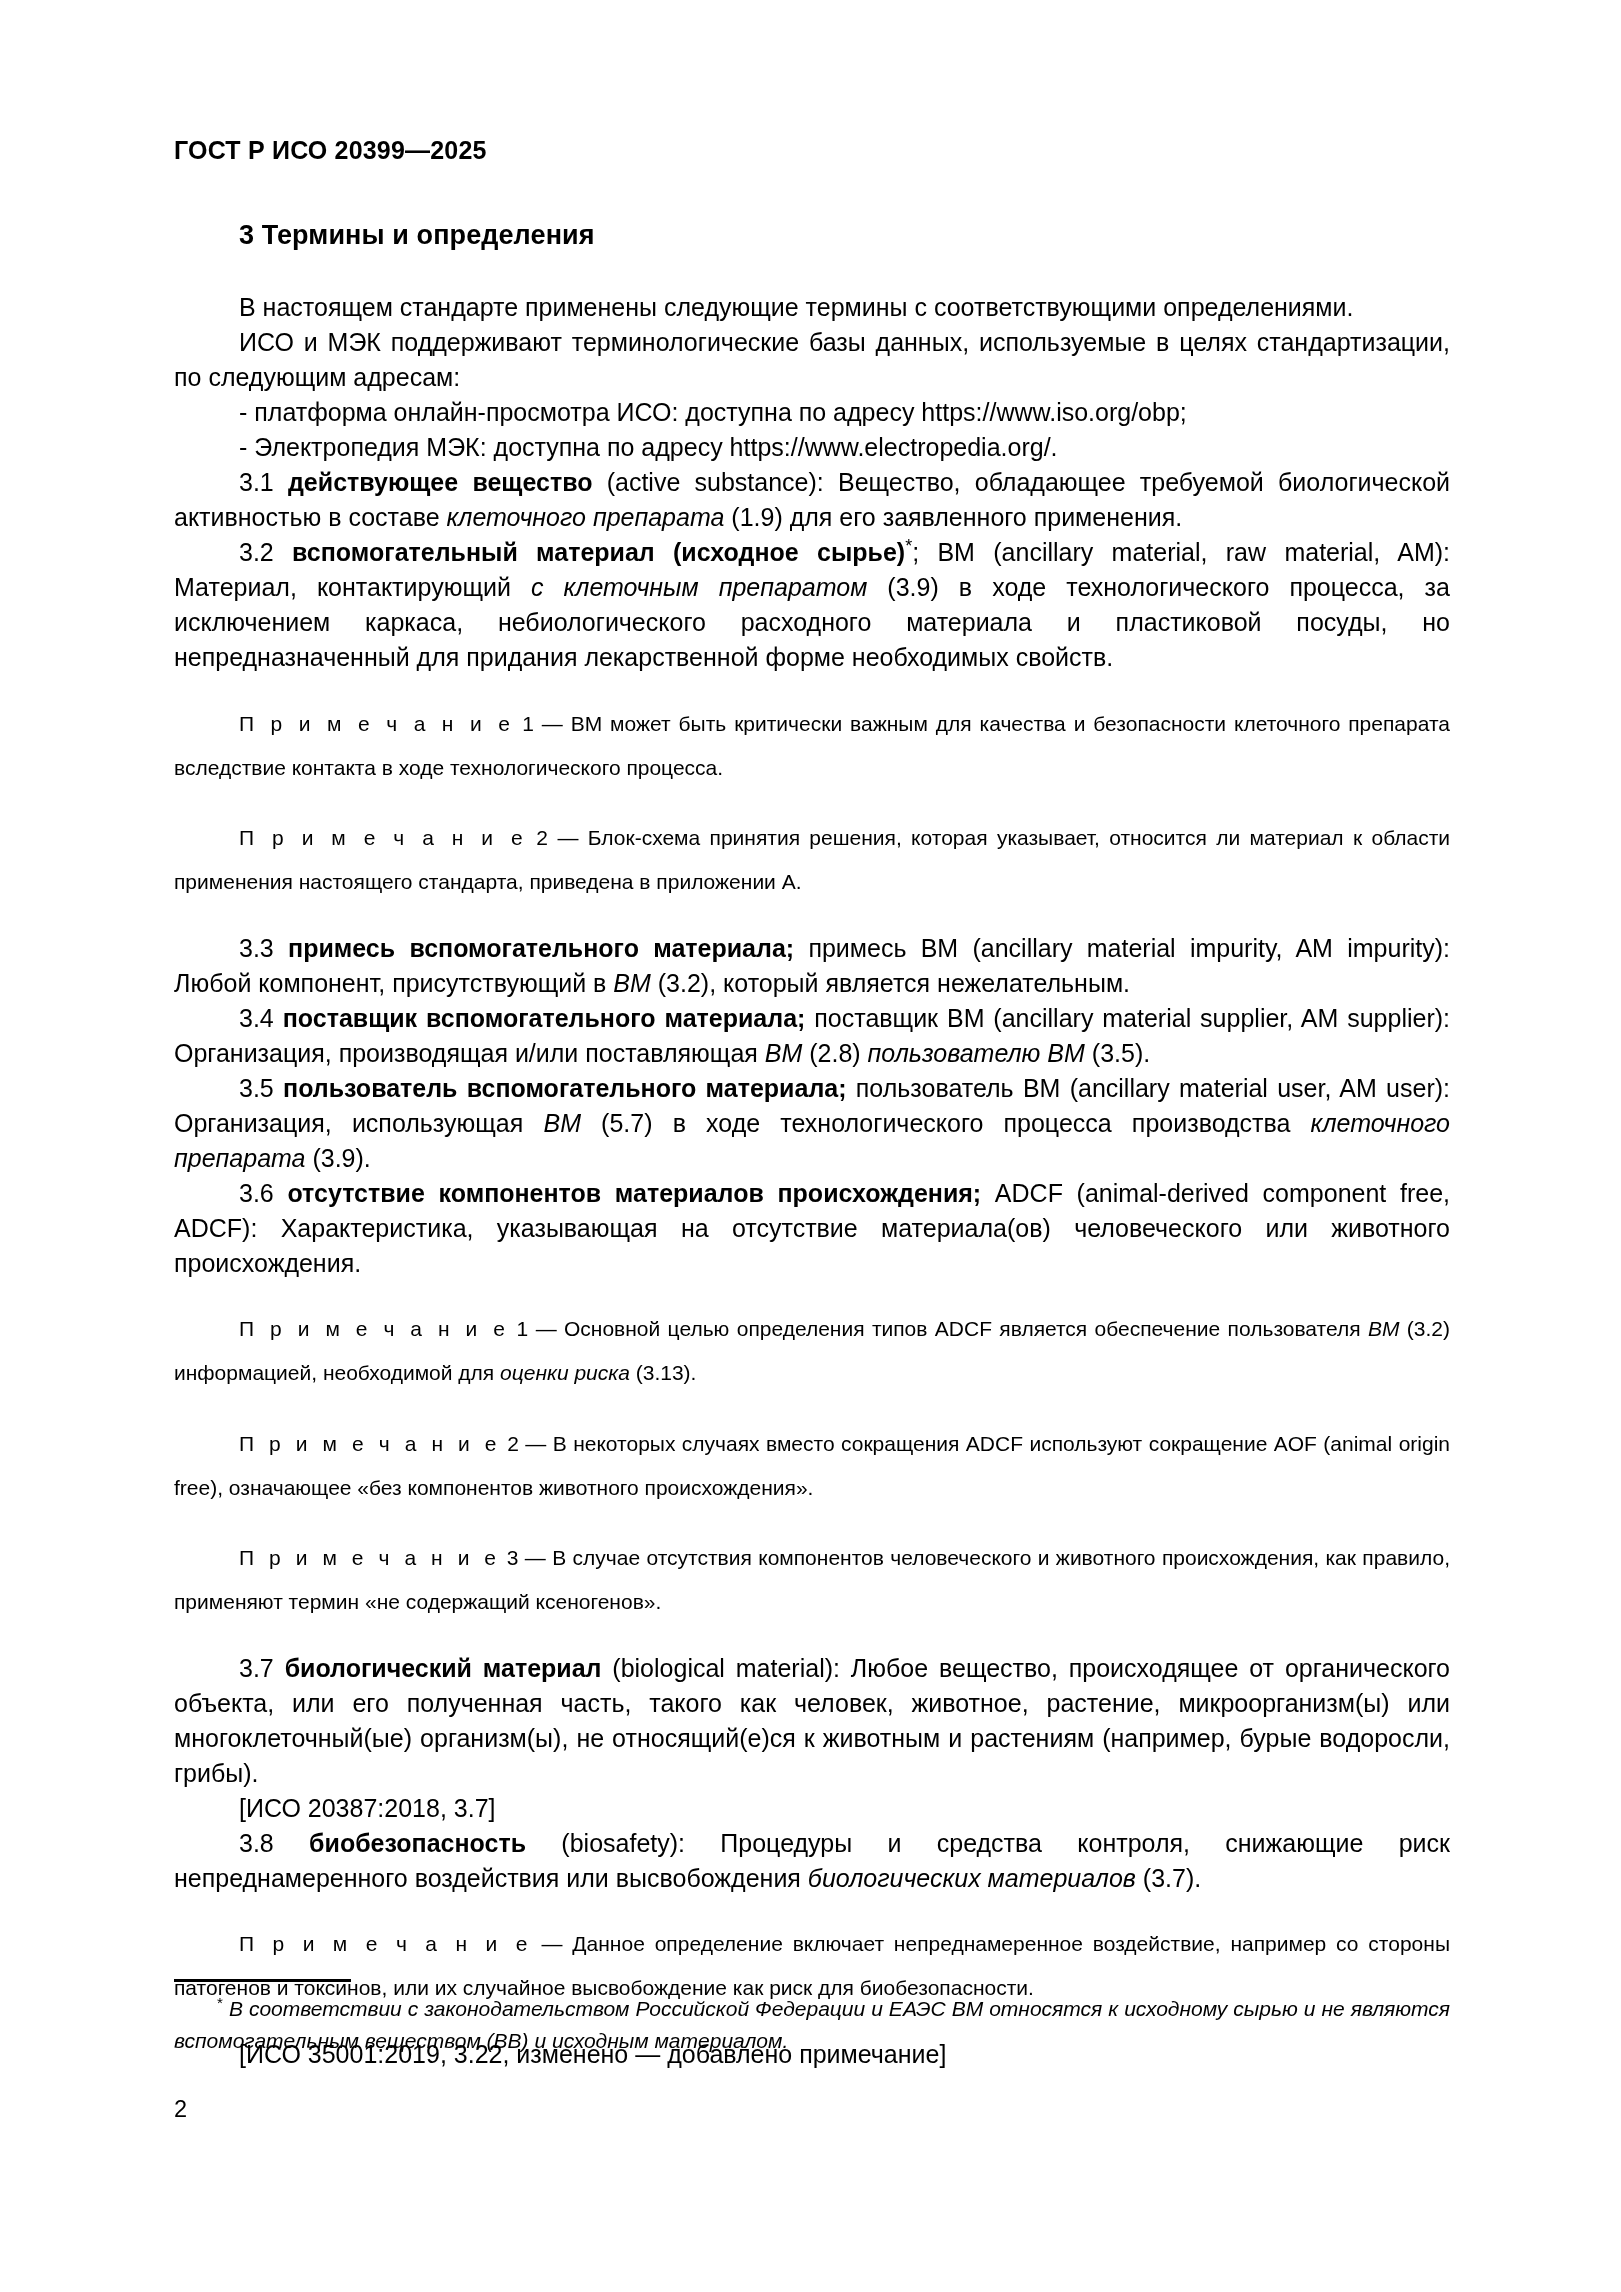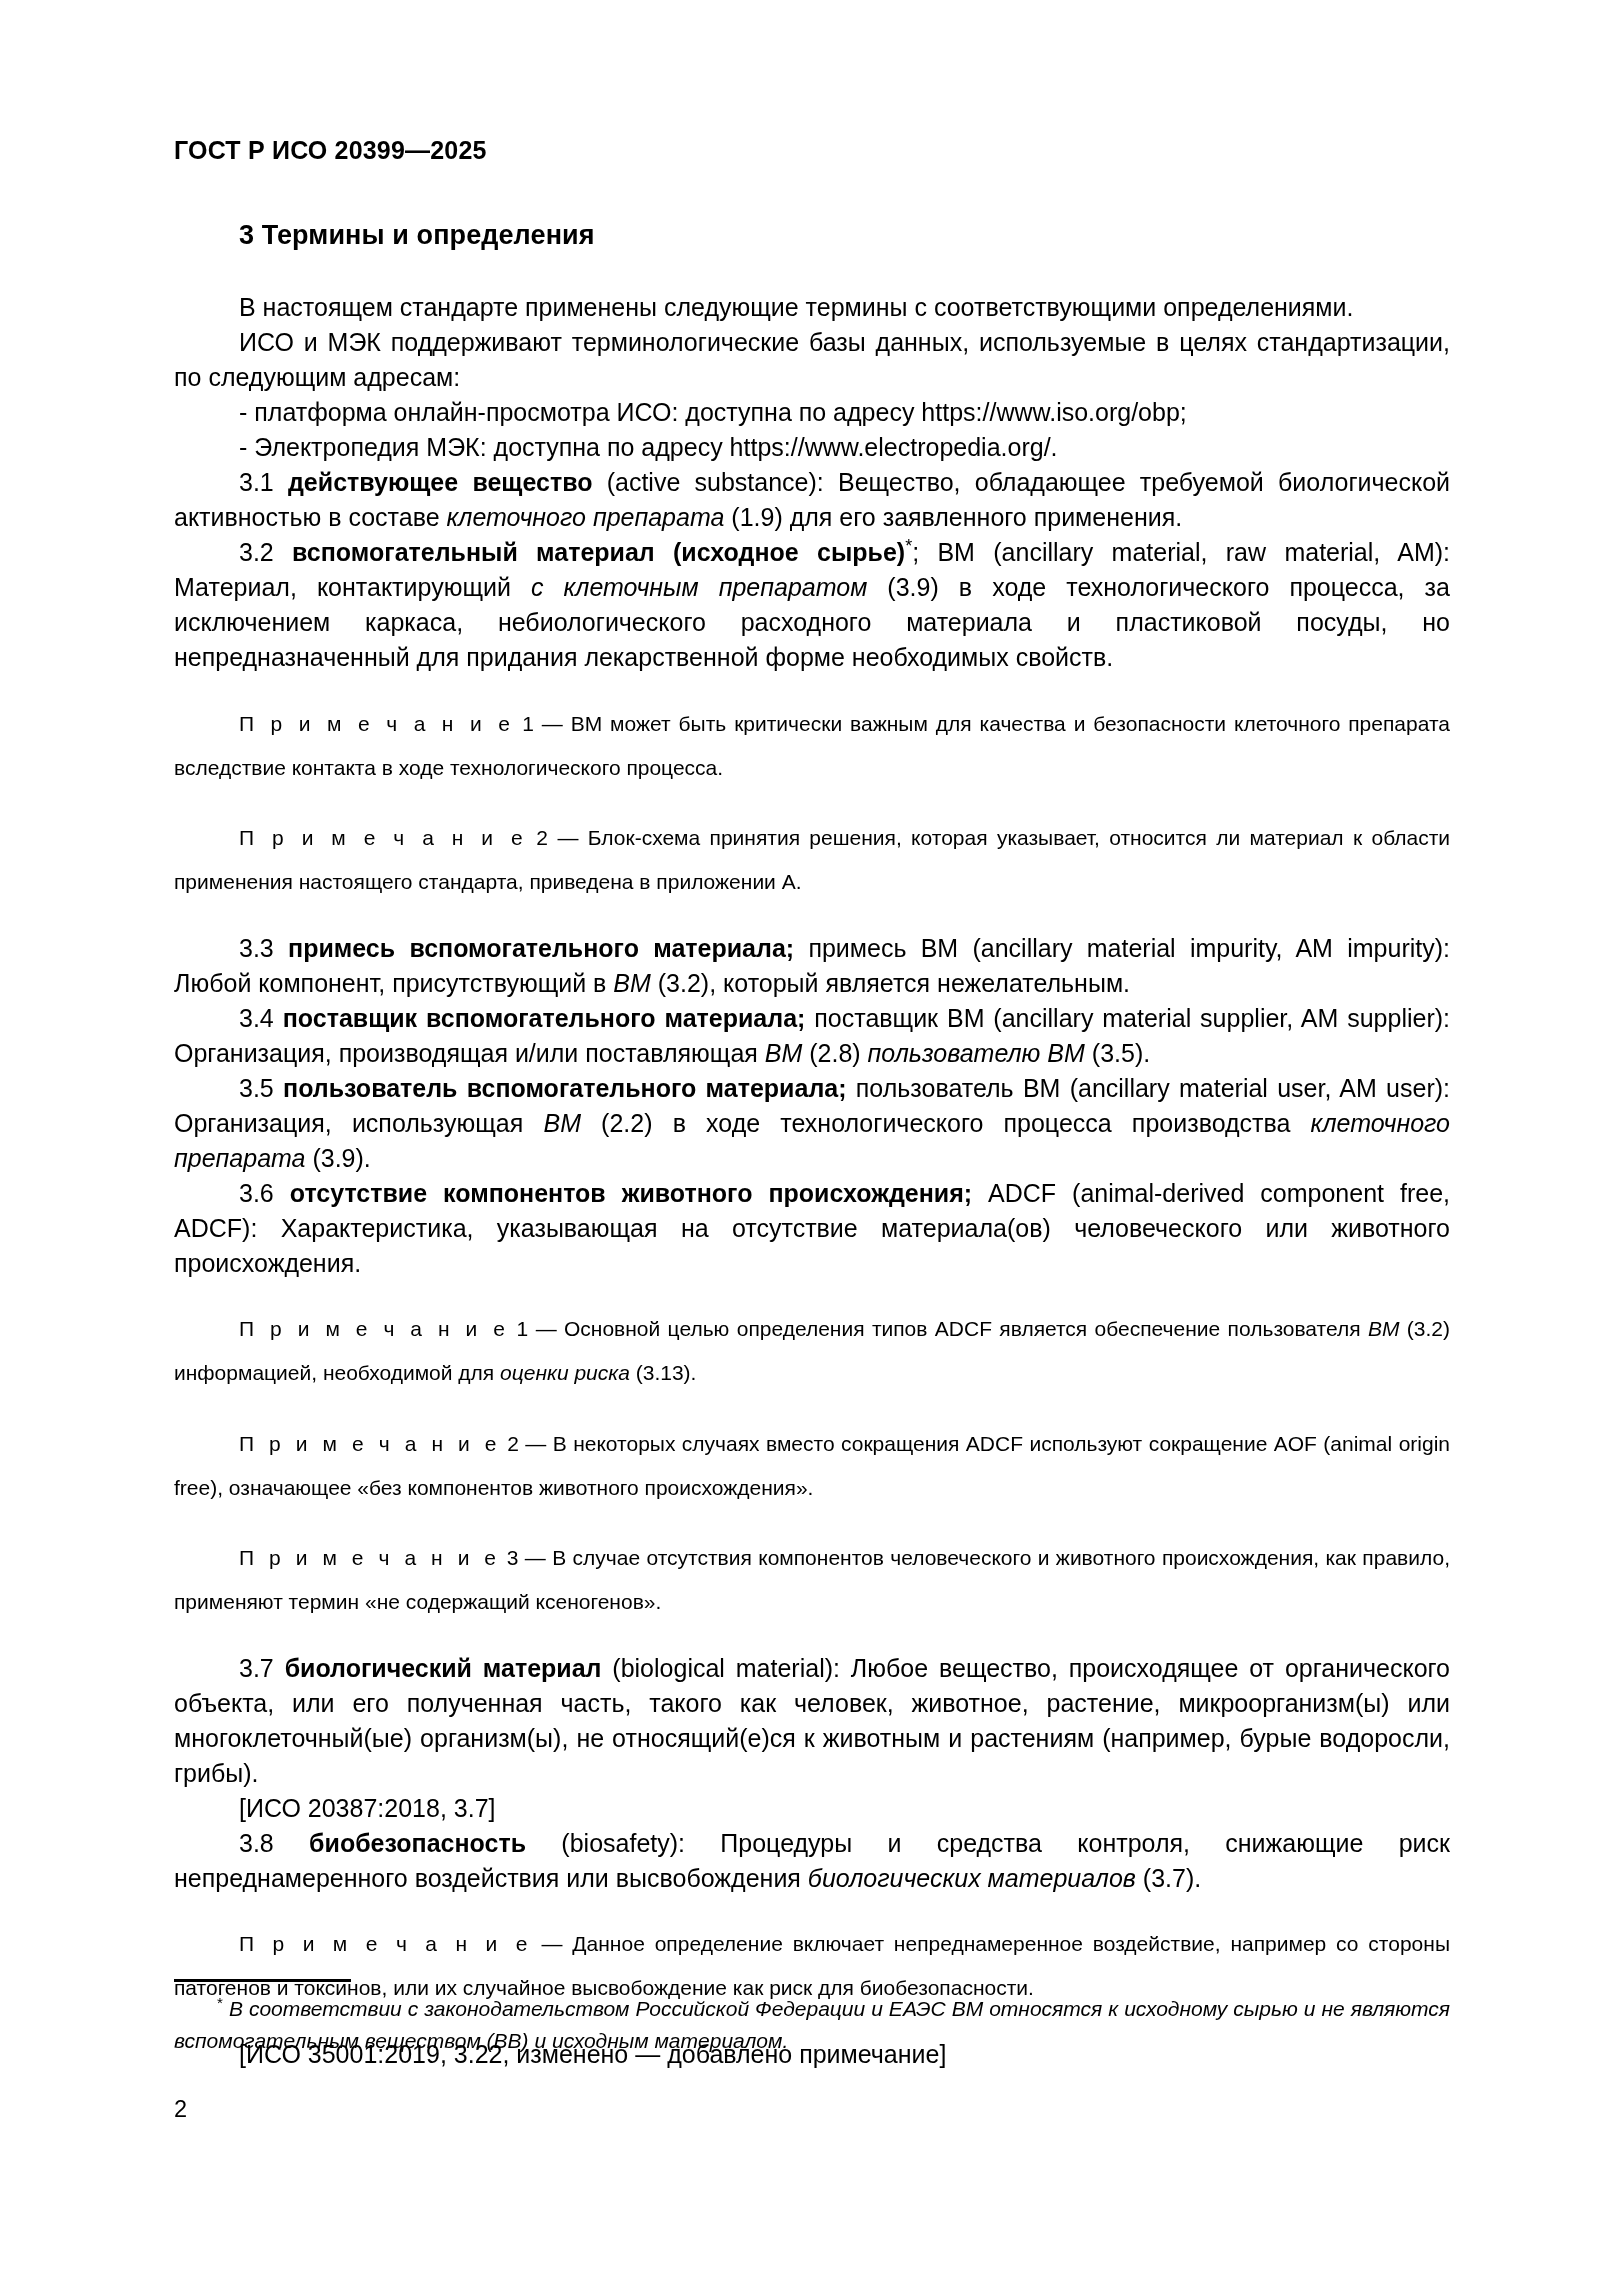--- a/index.html
+++ b/index.html
@@ -144,23 +144,23 @@
     <p class="p indent"><span>3.2</span> <b>вспомогательный материал (исходное сырье)</b><sup class="fn">*</sup><span>; ВМ (ancillary material, raw material, AM)</span><span>: Материал, контактирующий </span><i>с клеточным препаратом</i><span> (3.9) в ходе технологического процесса, за исключением каркаса, небиологического расходного материала и пластиковой посуды, но непредназначенный для придания лекарственной форме необходимых свойств.</span></p>
 
     <p class="note"><span class="note-label">П р и м е ч а н и е</span><span> 1 </span><span>— ВМ может быть критически важным для качества и безопасности клеточного препарата вследствие контакта в ходе технологического процесса.</span></p>
 
     <p class="note"><span class="note-label">П р и м е ч а н и е</span><span> 2 </span><span>— Блок-схема принятия решения, которая указывает, относится ли материал к области применения настоящего стандарта, приведена в приложении А.</span></p>
 
     <p class="p indent gap-before"><span>3.3</span> <b>примесь вспомогательного материала;</b><span> примесь ВМ (ancillary material impurity, AM impurity)</span><span>: Любой компонент, присутствующий в </span><i>ВМ</i><span> (3.2), который является нежелательным.</span></p>
 
     <p class="p indent"><span>3.4</span> <b>поставщик вспомогательного материала;</b><span> поставщик ВМ (ancillary material supplier, AM supplier)</span><span>: Организация, производящая и/или поставляющая </span><i>ВМ</i><span> (2.8) </span><i>пользователю ВМ</i><span> (3.5).</span></p>
 
-    <p class="p indent"><span>3.5</span> <b>пользователь вспомогательного материала;</b><span> пользователь ВМ (ancillary material user, AM user)</span><span>: Организация, использующая </span><i>ВМ</i><span> (2.2) в ходе технологического процесса производства </span><i>клеточного препарата</i><span> (3.9).</span></p>
+    <p class="p indent"><span>3.5</span> <b>пользователь вспомогательного материала;</b><span> пользователь ВМ (ancillary material user, AM user)</span><span>: Организация, использующая </span><i>ВМ</i><span> (5.7) в ходе технологического процесса производства </span><i>клеточного препарата</i><span> (3.9).</span></p>
 
-    <p class="p indent"><span>3.6</span> <b>отсутствие компонентов животного происхождения;</b><span> ADCF (animal-derived component free, ADCF)</span><span>: Характеристика, указывающая на отсутствие материала(ов) человеческого или животного происхождения.</span></p>
+    <p class="p indent"><span>3.6</span> <b>отсутствие компонентов материалов происхождения;</b><span> ADCF (animal-derived component free, ADCF)</span><span>: Характеристика, указывающая на отсутствие материала(ов) человеческого или животного происхождения.</span></p>
 
     <p class="note"><span class="note-label">П р и м е ч а н и е</span><span> 1 </span><span>— Основной целью определения типов ADCF является обеспечение пользователя </span><i>ВМ</i><span> (3.2) информацией, необходимой для </span><i>оценки риска</i><span> (3.13).</span></p>
 
     <p class="note"><span class="note-label">П р и м е ч а н и е</span><span> 2 </span><span>— В некоторых случаях вместо сокращения ADCF используют сокращение AOF (animal origin free), означающее «без компонентов животного происхождения».</span></p>
 
     <p class="note"><span class="note-label">П р и м е ч а н и е</span><span> 3 </span><span>— В случае отсутствия компонентов человеческого и животного происхождения, как правило, применяют термин «не содержащий ксеногенов».</span></p>
 
     <p class="p indent gap-before"><span>3.7</span> <b>биологический материал</b><span> (biological material)</span><span>: Любое вещество, происходящее от органического объекта, или его полученная часть, такого как человек, животное, растение, микроорганизм(ы) или многоклеточный(ые) организм(ы), не относящий(е)ся к животным и растениям (например, бурые водоросли, грибы).</span></p>
 
     <p class="p dash">[ИСО 20387:2018, 3.7]</p>

